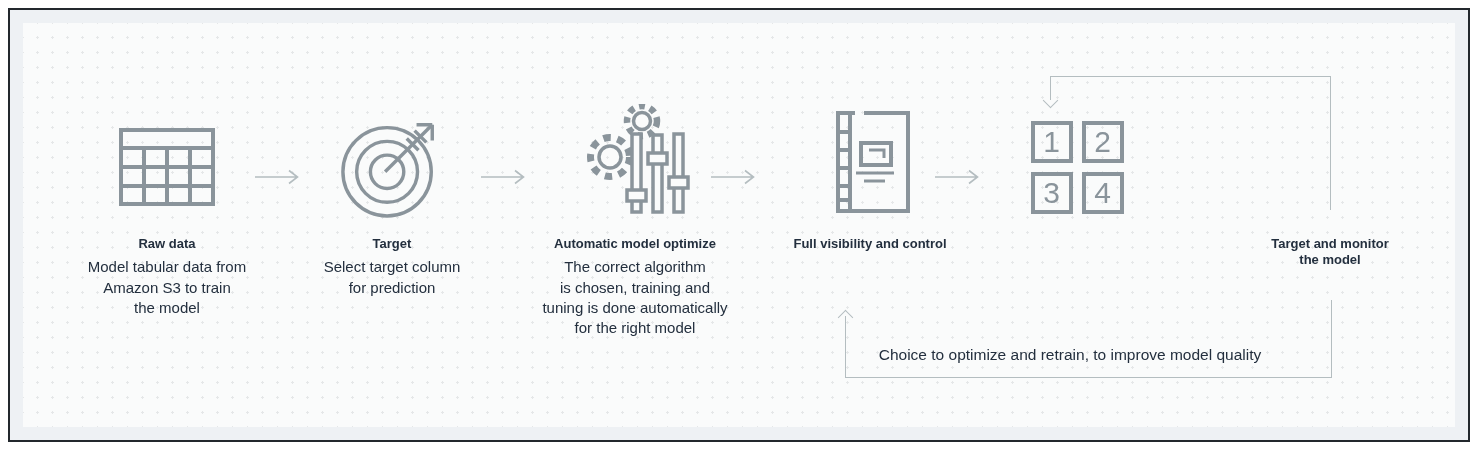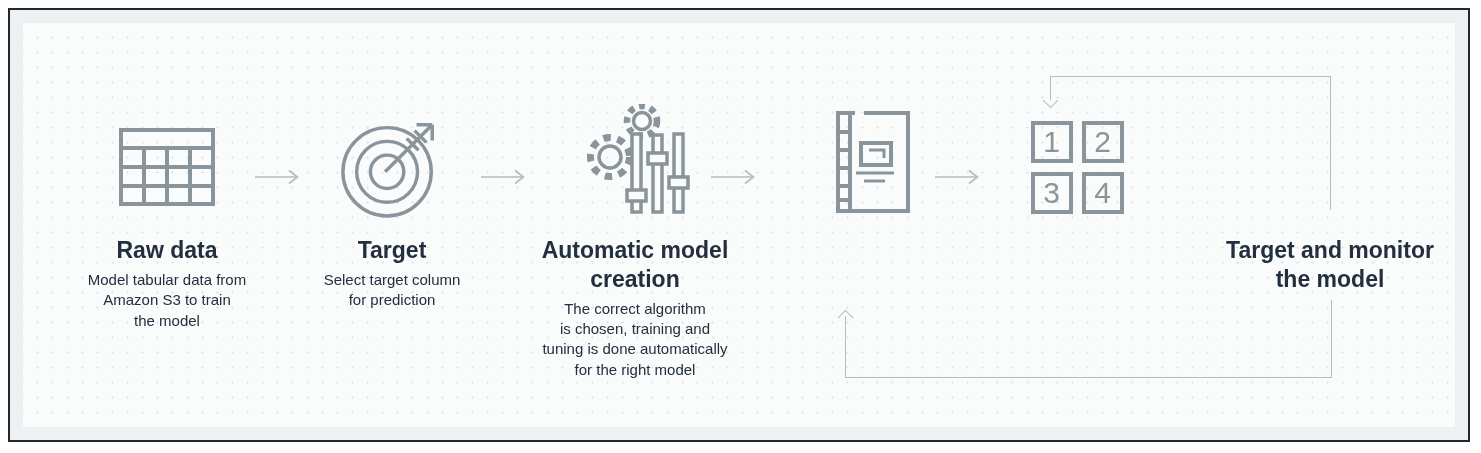--- a/index.html
+++ b/index.html
@@ -15,21 +15,21 @@
   }
   .dots{
     position:absolute;left:13px;top:13px;right:13px;bottom:13px;
     background-color:#fafbfb;
     background-image:radial-gradient(circle,#e5e7e8 1.2px,transparent 1.4px);
     background-size:15px 15px;background-position:7px 7px;
   }
   .stage{position:absolute;left:0;top:0;width:1481px;height:453px;}
   .step{position:absolute;top:102px;text-align:center;}
   .icon-box{height:118px;display:flex;align-items:flex-end;justify-content:center;}
-  .title{margin-top:16px;font-size:23px;font-weight:bold;line-height:1.25;white-space:pre-line;}
+  .title{margin-top:16px;font-size:13px;font-weight:bold;line-height:1.25;white-space:pre-line;}
   .desc{margin-top:5px;font-size:15px;line-height:1.36;white-space:pre-line;}
   .harrow{position:absolute;top:169px;}
   .lb-grid{display:grid;grid-template-columns:42px 42px;grid-template-rows:42px 42px;gap:9px;margin-bottom:6px;}
   .lb-cell{
     box-sizing:border-box;border:4px solid #8a949b;color:#8a949b;
     font-size:30px;display:flex;align-items:center;justify-content:center;
     background:transparent;
   }
   .line{position:absolute;}
   .ll-top{left:1050px;top:76px;width:280px;height:133px;
@@ -102,21 +102,21 @@
         <g fill="#fafbfb" stroke="#8a949b" stroke-width="3.5">
           <rect x="52" y="30" width="9" height="78"></rect>
           <rect x="47" y="86" width="19" height="11"></rect>
           <rect x="73" y="31" width="9" height="77"></rect>
           <rect x="68" y="49" width="19" height="11"></rect>
           <rect x="94" y="30" width="9" height="78"></rect>
           <rect x="89" y="73" width="19" height="11"></rect>
         </g>
       </svg>
     </div>
-    <div class="title">Automatic model creation</div>
+    <div class="title">Automatic model optimize</div>
     <div class="desc">The correct algorithm
 is chosen, training and
 tuning is done automatically
 for the right model</div>
   </div>
 
   <div class="step" style="left:752px;width:236px;">
     <div class="icon-box">
       <svg width="84" height="104" viewBox="0 0 84 104" style="margin-bottom:6px">
         <g fill="none" stroke="#8a949b" stroke-width="4">
@@ -129,20 +129,21 @@
           <line x1="10" y1="90" x2="22" y2="90"></line>
           <rect x="33" y="33" width="30" height="22"></rect>
         </g>
         <g fill="none" stroke="#8a949b" stroke-width="3">
           <path d="M41 40 L56 40 L56 48"></path>
           <line x1="28" y1="63" x2="66" y2="63"></line>
           <line x1="36" y1="71" x2="57" y2="71"></line>
         </g>
       </svg>
     </div>
+    <div class="title">Full visibility and control</div>
   </div>
 
   <div class="step" style="left:967px;width:220px;">
     <div class="icon-box">
       <div class="lb-grid">
         <div class="lb-cell">1</div>
         <div class="lb-cell">2</div>
         <div class="lb-cell">3</div>
         <div class="lb-cell">4</div>
       </div>
@@ -168,14 +169,15 @@
     <path d="M0 8 H42 M34 1.5 L42.5 8 L34 14.5" fill="none" stroke="#b4bdc0" stroke-width="1.6"></path>
   </svg>
 
   <div class="line ll-top"></div>
   <div class="line ll-top-stub"></div>
   <div class="chev chev-down"></div>
 
   <div class="line ll-bottom"></div>
   <div class="line ll-up-stub"></div>
   <div class="chev chev-up"></div>
+  <div class="caption">Choice to optimize and retrain, to improve model quality</div>
 
 </div>
 
 </body></html>

